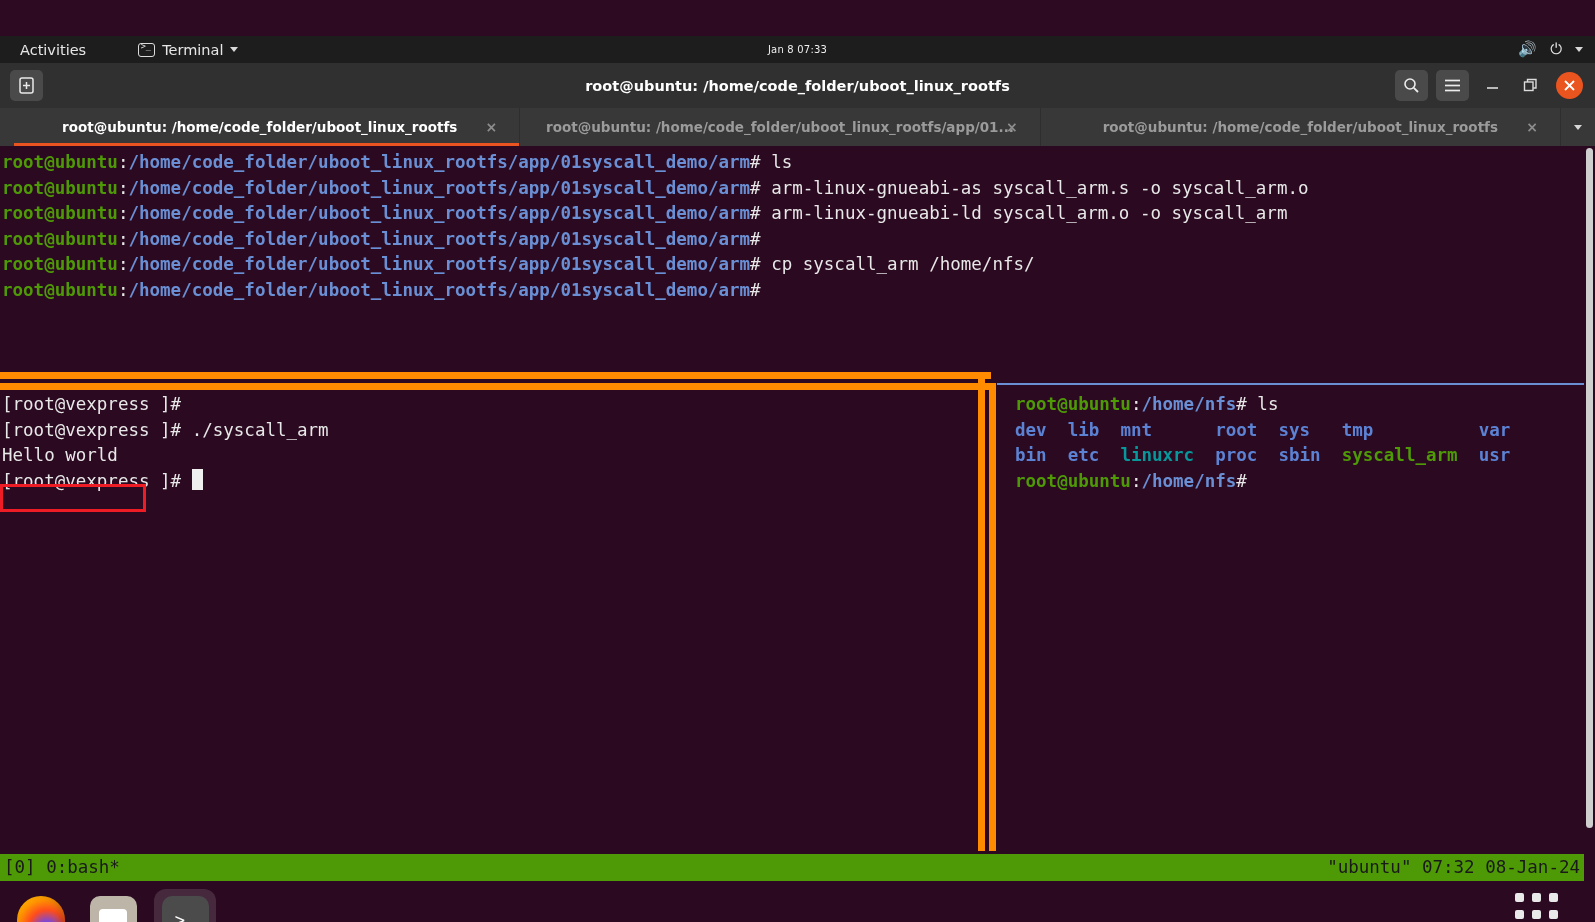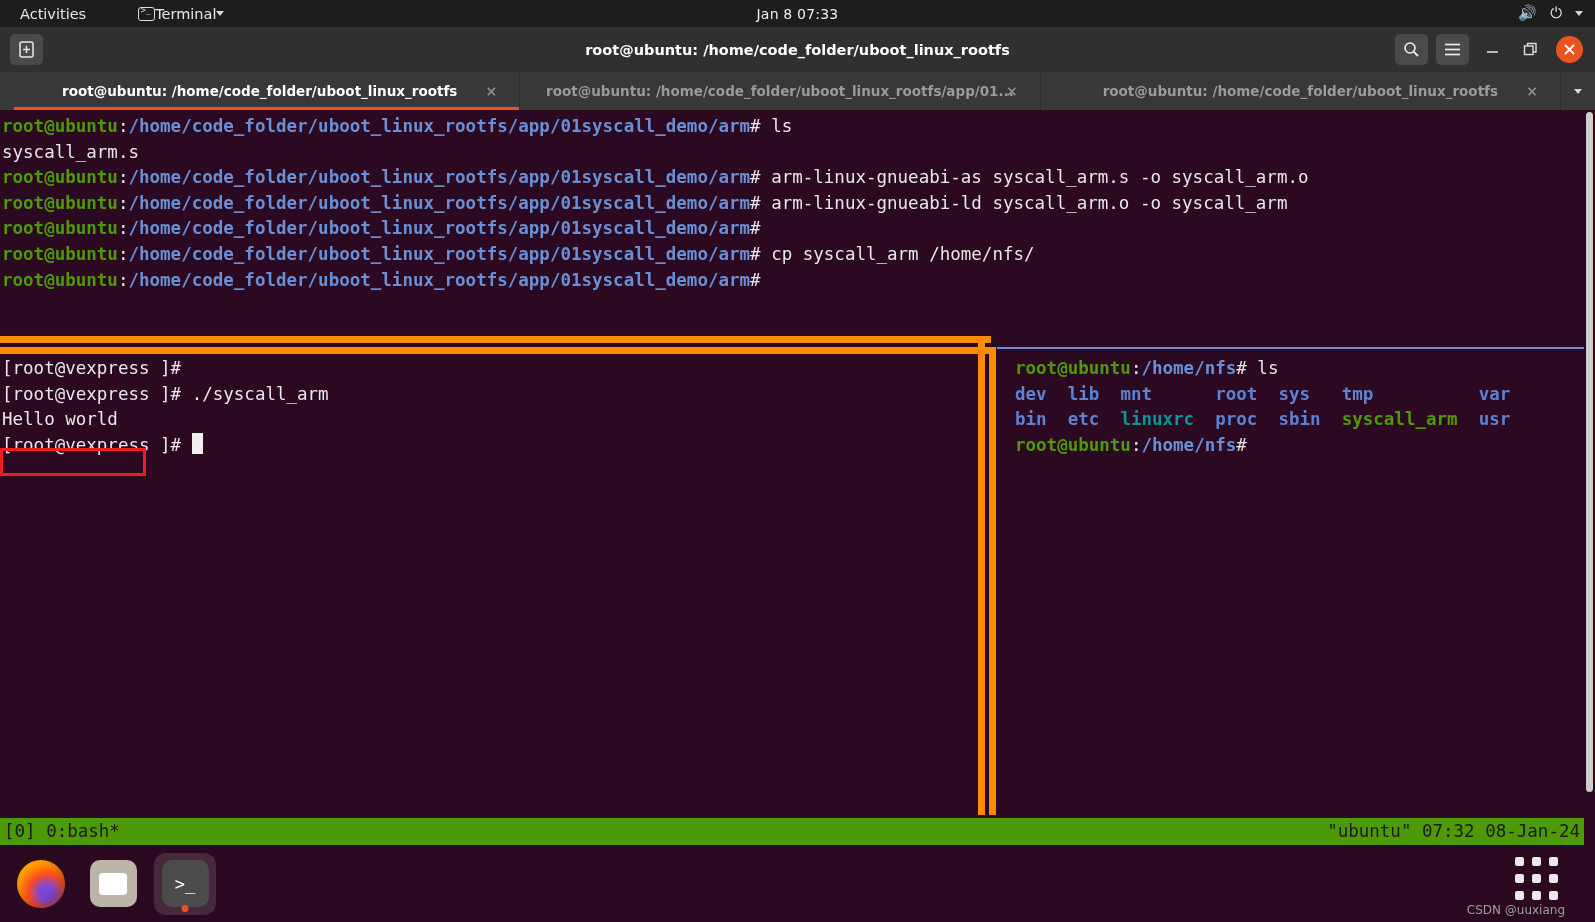--- a/index.html
+++ b/index.html
@@ -2,46 +2,46 @@
 <html><head>
 <meta charset="utf-8">
 <style>
   * { box-sizing: border-box; margin: 0; padding: 0; }
   html, body {
     width: 1595px; height: 922px;
     background: #2d0a22;
     font-family: "DejaVu Sans", sans-serif;
     overflow: hidden;
   }
-  #screen { position: relative; width: 1595px; height: 662px; background: #2b0a21; }
+  #screen { position: relative; width: 1595px; height: 662px; background: #2b0a21; margin-top: 36px; }
 
   
   #topbar {
     position: absolute; left: 0; top: 0; width: 1595px; height: 27px;
     background: #1d1d1d; color: #e6e6e6;
     display: flex; align-items: center;
     font-size: 14.5px; font-family: "DejaVu Sans", sans-serif;
   }
   #activities { margin-left: 12px; padding: 2px 8px; border-radius: 4px; }
-  #app-menu { display: flex; align-items: center; margin-left: 38px; padding: 2px 6px; border-radius: 4px; }
+  #app-menu { display: flex; align-items: center; gap: 7px; margin-left: 38px; padding: 2px 6px; border-radius: 4px; }
   .term-mini-icon {
     width: 17px; height: 14px; border: 1.6px solid #dcdcdc; border-radius: 3px;
     position: relative; display: inline-block;
   }
   .term-mini-icon::before {
     content: ">_"; position: absolute; left: 1.5px; top: -2.5px;
     font-size: 8.5px; font-family: "DejaVu Sans Mono", monospace; color: #dcdcdc;
   }
   .caret-down {
     width: 0; height: 0; border-left: 4.5px solid transparent;
     border-right: 4.5px solid transparent; border-top: 5px solid #d8d8d8;
   }
   #clock {
     position: absolute; left: 50%; transform: translateX(-50%);
-    font-size: 14px; color: #efefef; letter-spacing: .2px;
+    font-size: 10px; color: #efefef; letter-spacing: .2px;
   }
   #tray { position: absolute; right: 12px; display: flex; align-items: center; gap: 13px; }
   .tray-ico { color: #e3e3e3; font-size: 15px; line-height: 1; }
 
   
   #window {
     position: absolute; left: 0; top: 27px; width: 1595px; height: 818px;
     display: flex; flex-direction: column;
   }
   #titlebar {
@@ -269,21 +269,20 @@
       </div>
       <div id="tab-menu">
         <span class="caret-down"></span>
       </div>
     </div>
 
     <div id="term">
 
       <div id="scrollback">
         <div class="line"><span class="c-green">root@ubuntu</span><span class="c-white">:</span><span class="c-blue">/home/code_folder/uboot_linux_rootfs/app/01syscall_demo/arm</span><span class="c-white"># </span><span class="c-white">ls</span></div>
-        <div class="line c-white">syscall_arm.s</div>
         <div class="line"><span class="c-green">root@ubuntu</span><span class="c-white">:</span><span class="c-blue">/home/code_folder/uboot_linux_rootfs/app/01syscall_demo/arm</span><span class="c-white"># </span><span class="c-white">arm-linux-gnueabi-as syscall_arm.s -o syscall_arm.o</span></div>
         <div class="line"><span class="c-green">root@ubuntu</span><span class="c-white">:</span><span class="c-blue">/home/code_folder/uboot_linux_rootfs/app/01syscall_demo/arm</span><span class="c-white"># </span><span class="c-white">arm-linux-gnueabi-ld syscall_arm.o -o syscall_arm</span></div>
         <div class="line"><span class="c-green">root@ubuntu</span><span class="c-white">:</span><span class="c-blue">/home/code_folder/uboot_linux_rootfs/app/01syscall_demo/arm</span><span class="c-white"># </span><span class="c-white"></span></div>
         <div class="line"><span class="c-green">root@ubuntu</span><span class="c-white">:</span><span class="c-blue">/home/code_folder/uboot_linux_rootfs/app/01syscall_demo/arm</span><span class="c-white"># </span><span class="c-white">cp syscall_arm /home/nfs/</span></div>
         <div class="line"><span class="c-green">root@ubuntu</span><span class="c-white">:</span><span class="c-blue">/home/code_folder/uboot_linux_rootfs/app/01syscall_demo/arm</span><span class="c-white"># </span><span class="c-white"></span></div>
       </div>
 
       <div id="tmux">
         <div id="pane-div-top1"></div>
         <div id="pane-div-top2"></div>

